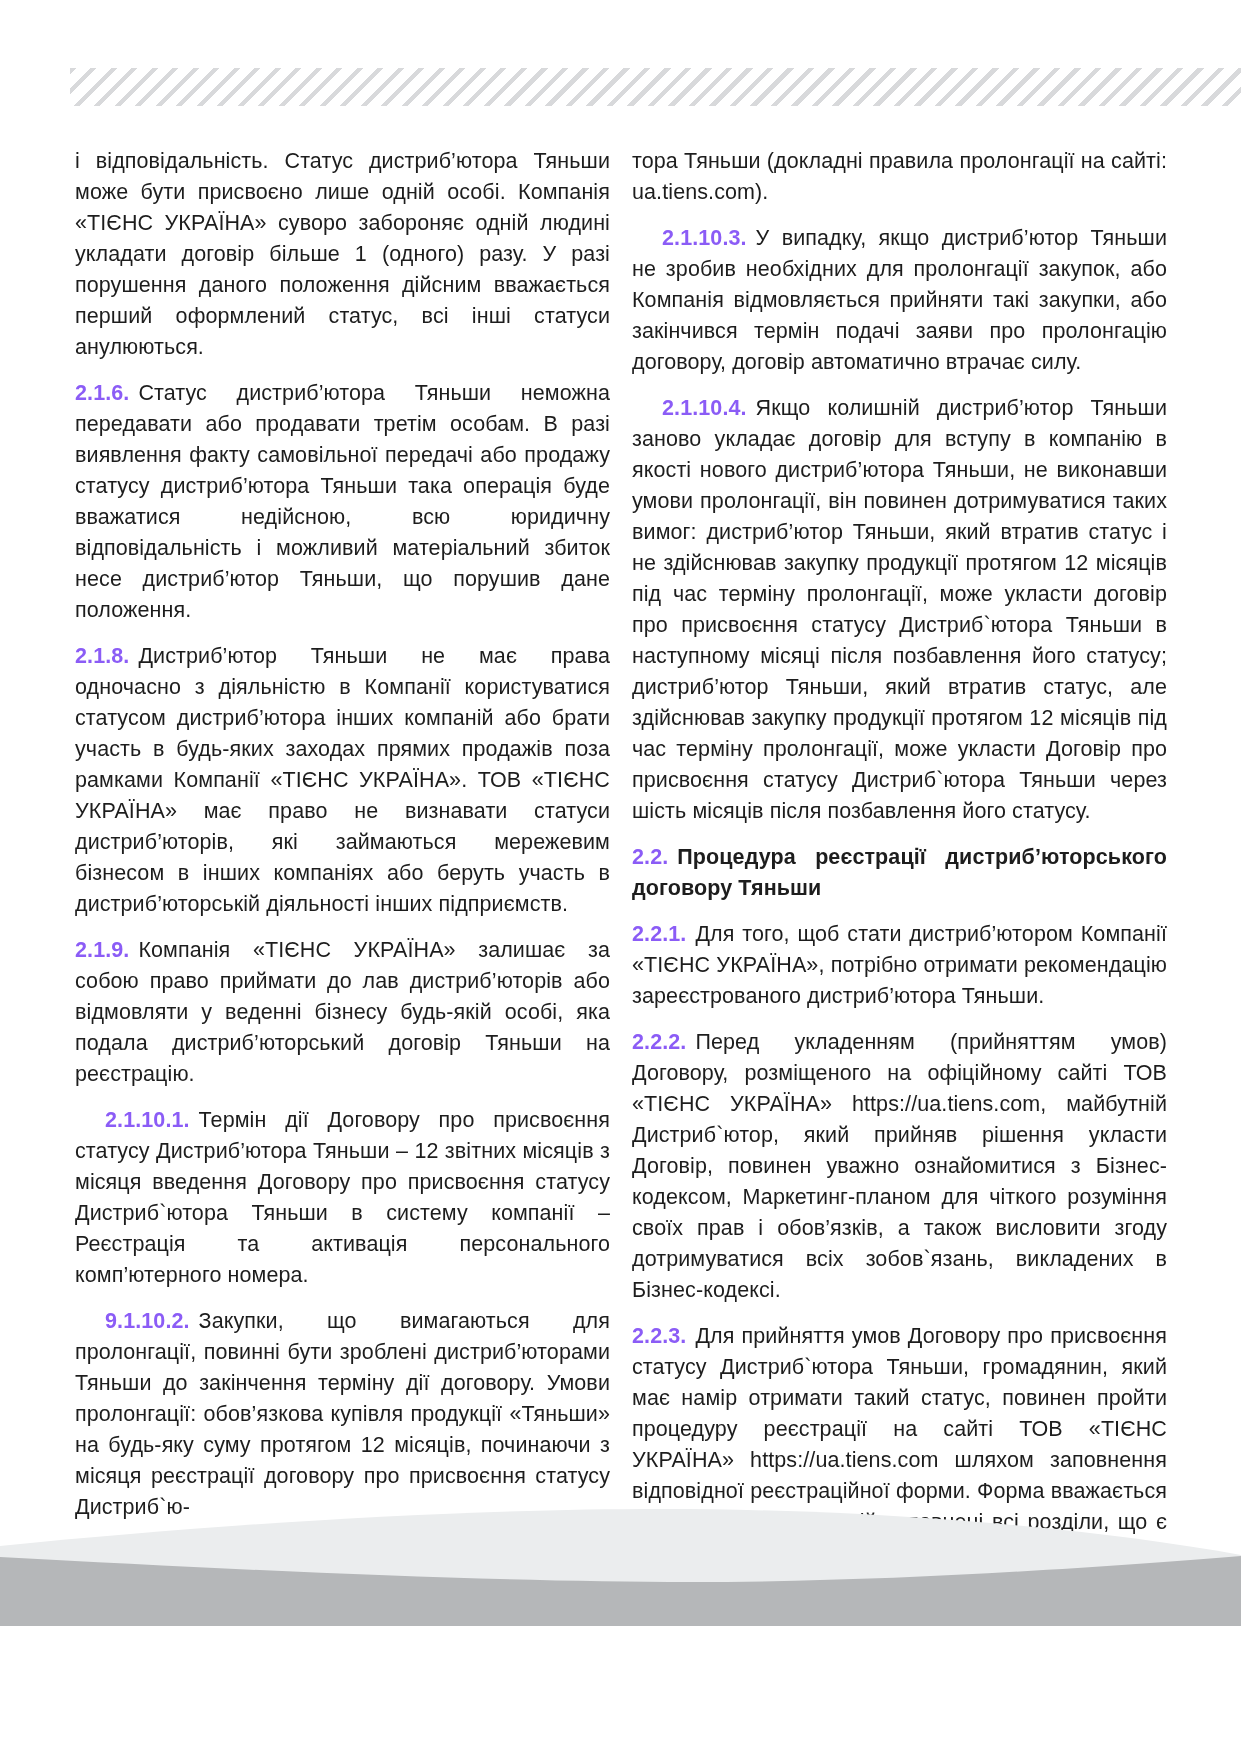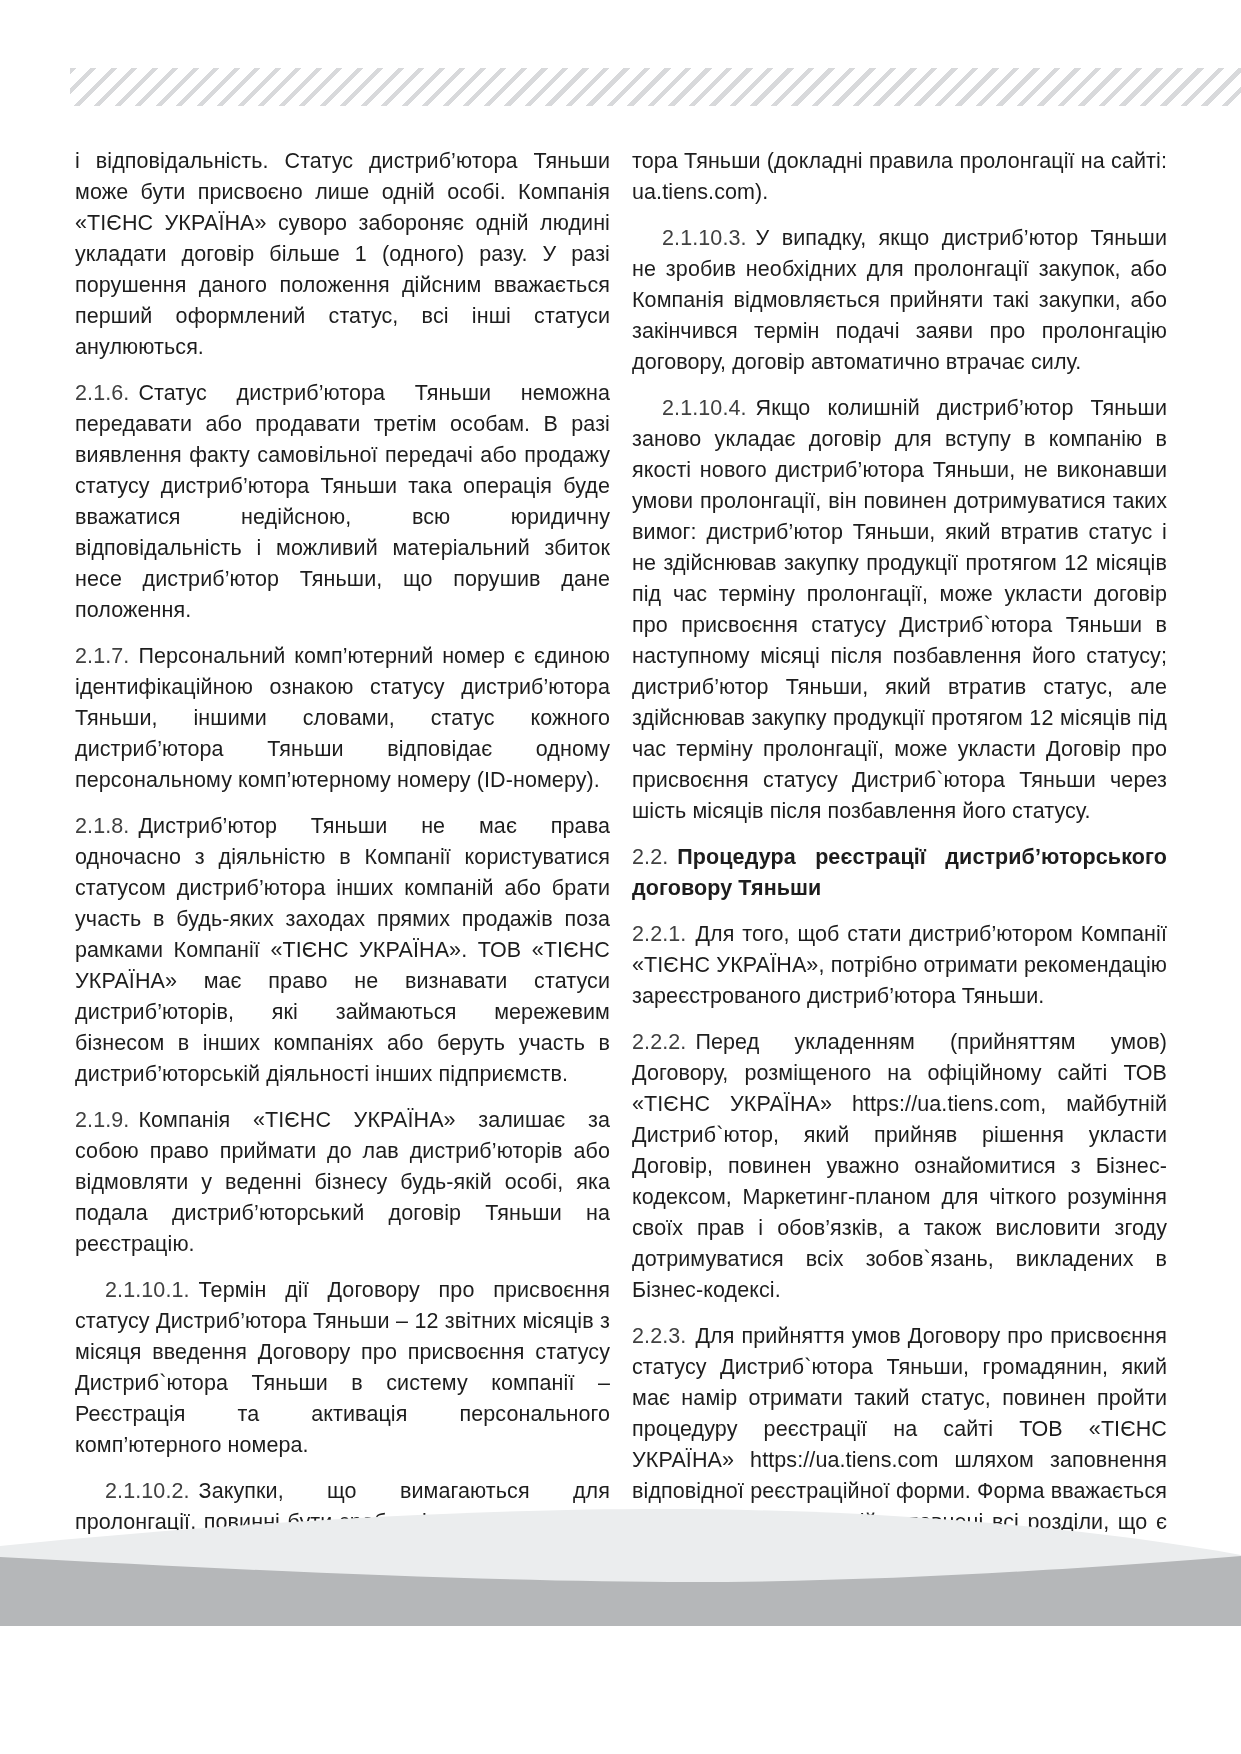--- a/index.html
+++ b/index.html
@@ -29,21 +29,21 @@
   .col{width:535px;}
   p.para{
     margin:0 0 15px 0;
     font-size:21.5px;
     line-height:31px;
     letter-spacing:0.1px;
     text-align:justify;
     color:#1d1d1d;
   }
   p.para:last-child{margin-bottom:0;}
-  .num{font-weight:normal;color:#404040;margin-right:9px;}
+  .num{font-weight:bold;color:#8b5cf6;margin-right:9px;}
   .indent{text-indent:30px;}
   .section-heading{font-weight:bold;color:#111111;}
   .section-heading .num{}
   
   .footer-swoosh{
     position:absolute;left:0;bottom:0;width:1241px;height:160px;
     display:block;
   }
   .page-number{
     position:absolute;
@@ -63,33 +63,30 @@
   <div class="text-columns">
 
     <div class="col">
       <p class="para">
         <span>і відповідальність. Статус дистриб’ютора Тяньши може бути присвоєно лише одній особі. Компанія «ТІЄНС УКРАЇНА» суворо забороняє одній людині укладати договір більше 1 (одного) разу. У разі порушення даного положення дійсним вважається перший оформлений статус, всі інші статуси анулюються.</span>
       </p>
       <p class="para">
         <span class="num">2.1.6.</span><span>Статус дистриб’ютора Тяньши неможна передавати або продавати третім особам. В разі виявлення факту самовільної передачі або продажу статусу дистриб’ютора Тяньши така операція буде вважатися недійсною, всю юридичну відповідальність і можливий матеріальний збиток несе дистриб’ютор Тяньши, що порушив дане положення.</span>
       </p>
       <p class="para">
-        <span class="num">2.1.7.</span><span>Персональний комп’ютерний номер є єдиною ідентифікаційною ознакою статусу дистриб’ютора Тяньши, іншими словами, статус кожного дистриб’ютора Тяньши відповідає одному персональному комп’ютерному номеру (ID-номеру).</span>
-      </p>
-      <p class="para">
         <span class="num">2.1.8.</span><span>Дистриб’ютор Тяньши не має права одночасно з діяльністю в Компанії користуватися статусом дистриб’ютора інших компаній або брати участь в будь-яких заходах прямих продажів поза рамками Компанії «ТІЄНС УКРАЇНА». ТОВ «ТІЄНС УКРАЇНА» має право не визнавати статуси дистриб’юторів, які займаються мережевим бізнесом в інших компаніях або беруть участь в дистриб’юторській діяльності інших підприємств.</span>
       </p>
       <p class="para">
         <span class="num">2.1.9.</span><span>Компанія «ТІЄНС УКРАЇНА» залишає за собою право приймати до лав дистриб’юторів або відмовляти у веденні бізнесу будь-якій особі, яка подала дистриб’юторський договір Тяньши на реєстрацію.</span>
       </p>
       <p class="para indent">
         <span class="num">2.1.10.1.</span><span>Термін дії Договору про присвоєння статусу Дистриб’ютора Тяньши – 12 звітних місяців з місяця введення Договору про присвоєння статусу Дистриб`ютора Тяньши в систему компанії – Реєстрація та активація персонального комп’ютерного номера.</span>
       </p>
       <p class="para indent">
-        <span class="num">2.1.10.2.</span><span>Закупки, що вимагаються для пролонгації, повинні бути зроблені дистриб’юторами Тяньши до закінчення терміну дії договору. Умови пролонгації: обов’язкова купівля продукції «Тяньши» на будь-яку суму протягом 12 місяців, починаючи з місяця реєстрації договору про присвоєння статусу Дистриб`ю-</span>
+        <span class="num">9.1.10.2.</span><span>Закупки, що вимагаються для пролонгації, повинні бути зроблені дистриб’юторами Тяньши до закінчення терміну дії договору. Умови пролонгації: обов’язкова купівля продукції «Тяньши» на будь-яку суму протягом 12 місяців, починаючи з місяця реєстрації договору про присвоєння статусу Дистриб`ю-</span>
       </p>
     </div>
 
     <div class="col">
       <p class="para">
         <span>тора Тяньши (докладні правила пролонгації на сайті: ua.tiens.com).</span>
       </p>
       <p class="para indent">
         <span class="num">2.1.10.3.</span><span>У випадку, якщо дистриб’ютор Тяньши не зробив необхідних для пролонгації закупок, або Компанія відмовляється прийняти такі закупки, або закінчився термін подачі заяви про пролонгацію договору, договір автоматично втрачає силу.</span>
       </p>

